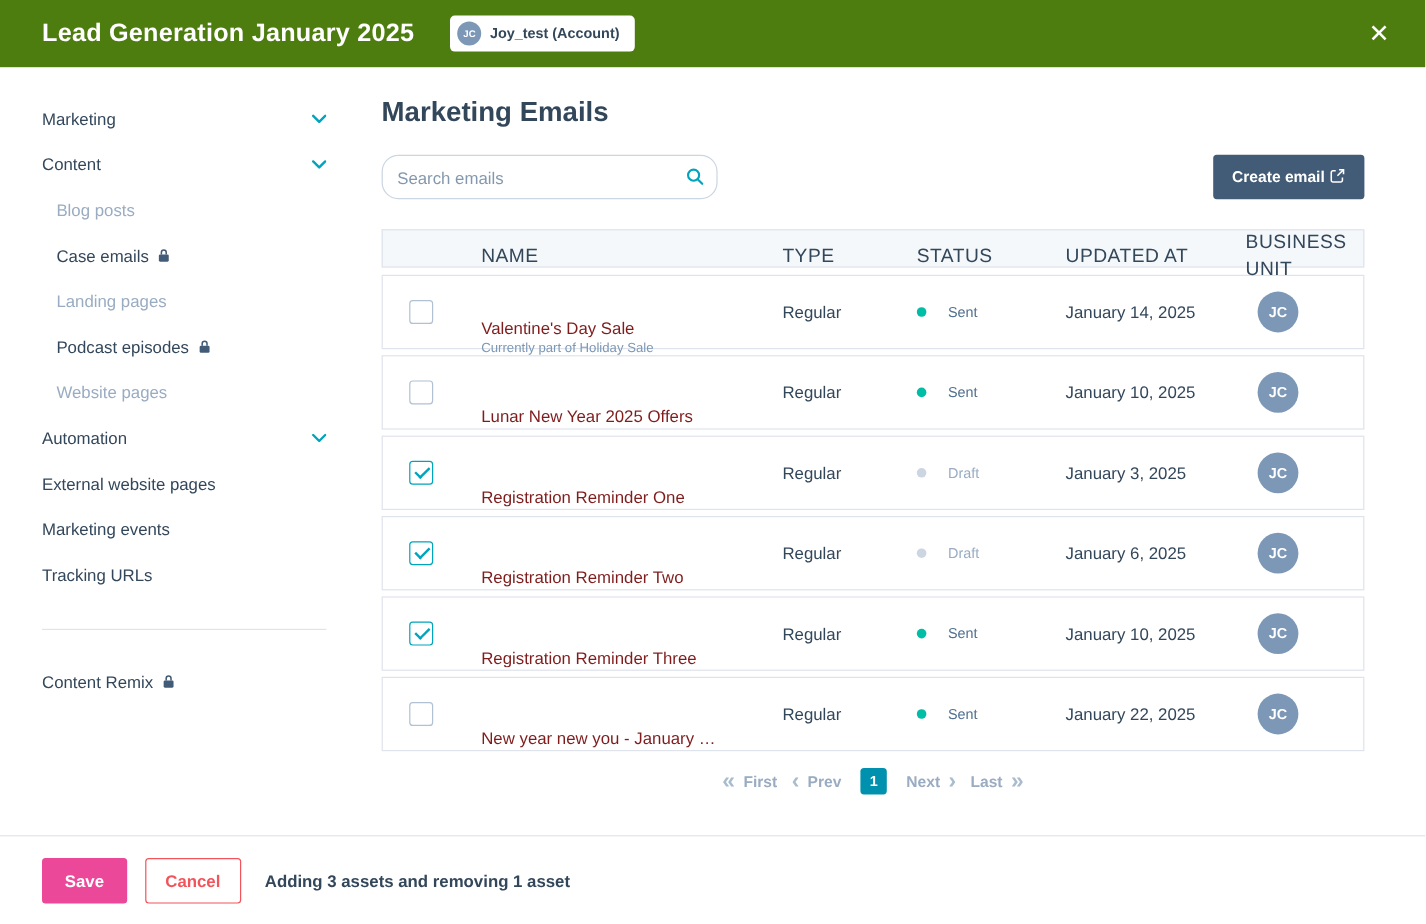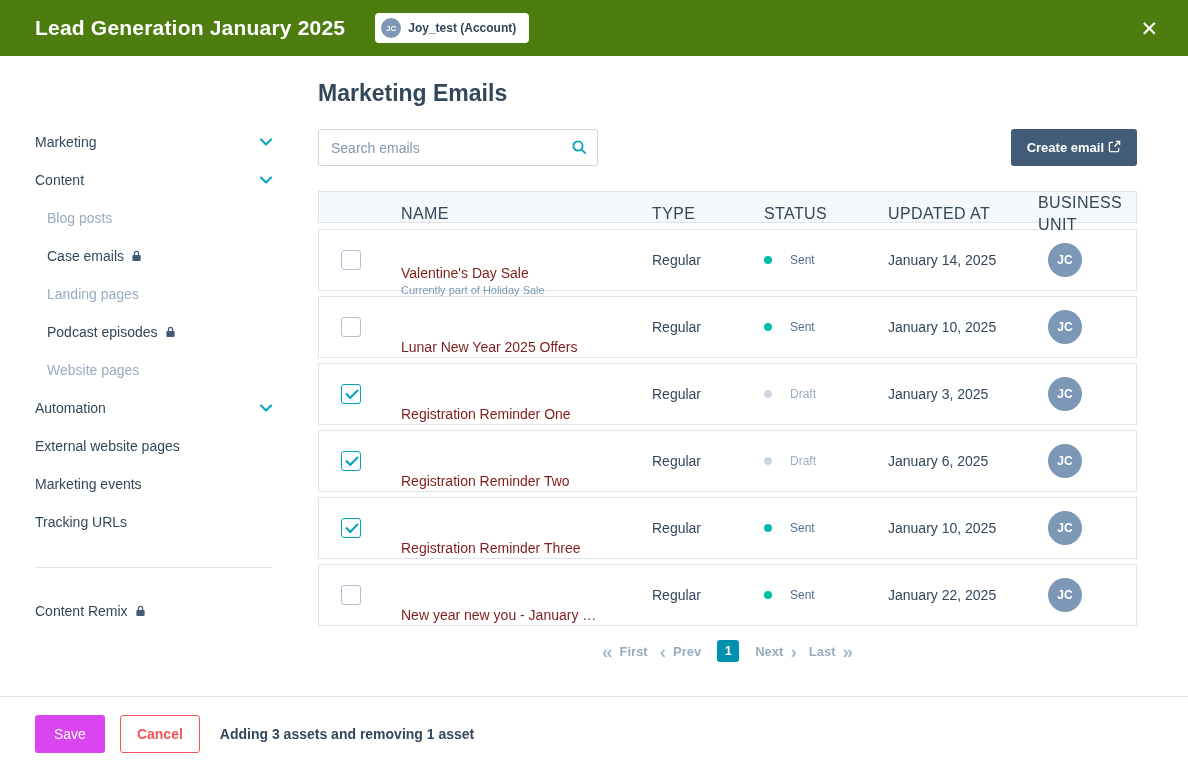--- a/index.html
+++ b/index.html
@@ -11,34 +11,34 @@
   .topbar { flex:0 0 56px; background:#4d7c0f; display:flex; align-items:center; padding:0 26px 0 35px; }
   .topbar h1 { color:#fff; font-size:21px; font-weight:bold; margin-right:30px; letter-spacing:.2px; }
   .account-pill { background:#fff; border-radius:4px; height:30px; display:flex; align-items:center; gap:7px; padding:0 13px 0 6px; font-size:12px; font-weight:bold; color:#33475b; cursor:pointer; border:none; }
   .mini-avatar { width:20px; height:20px; border-radius:50%; background:#7c98b6; color:#fff; font-size:8px; font-weight:bold; display:flex; align-items:center; justify-content:center; }
   .close-btn { margin-left:auto; background:none; border:none; color:#fff; font-size:21px; line-height:1; cursor:pointer; padding:4px; }
 
   
   .content { flex:1; display:flex; min-height:0; }
 
   
-  .sidebar { flex:0 0 290px; width:290px; padding:24px 18px 0 35px;margin-top:43px; }
+  .sidebar { flex:0 0 290px; width:290px; padding:24px 18px 0 35px; }
   .side-item { display:flex; align-items:center; height:38px; font-size:14px; color:#33475b; cursor:pointer; gap:7px; }
   .side-item.indent { padding-left:12px; }
   .side-item.disabled { color:#99acc2; cursor:default; }
   .side-item .spacer { flex:1; }
   .side-item .chev, .side-item .lock { display:flex; align-items:center; }
   .side-divider { border:none; border-top:1px solid #dfe3eb; margin:26px 0 24px 0; }
 
   
   main { flex:1; min-width:0; padding:24px 51px 0 28px; }
   .main-title { font-size:23px; font-weight:bold; color:#33475b; }
   .toolbar { display:flex; justify-content:space-between; align-items:center; margin-top:22px; }
   .search-wrap { position:relative; width:280px; }
-  .search-wrap input { width:100%; height:37px; border:1px solid #cbd6e2; border-radius:3px; padding:0 36px 0 12px; font-size:14px; color:#33475b; font-family:inherit; outline:none; background:#fff; }
+  .search-wrap input { width:100%; height:37px; border:1px solid #cbd6e2; border-radius:14px; padding:0 36px 0 12px; font-size:14px; color:#33475b; font-family:inherit; outline:none; background:#fff; }
   .search-wrap input::placeholder { color:#8498ad; }
   .search-ic { position:absolute; right:11px; top:10px; }
   .create-btn { background:#425b76; color:#fff; border:none; border-radius:3px; height:37px; padding:0 16px; font-size:13px; font-weight:bold; display:flex; align-items:center; gap:4px; cursor:pointer; font-family:inherit; }
 
   
   .table { margin-top:25px; }
   .thead, .trow { display:grid; grid-template-columns:64px minmax(0,1fr) 112px 124px 150px 98px; align-items:center; border:1px solid #dfe3eb; background:#fff; }
   .thead { background:#f5f8fa; height:32px; font-size:16px; font-weight:normal; letter-spacing:.4px; color:#33475b; margin-bottom:6px; }
   .trow { height:62px; margin-bottom:5px; }
   .col-cb { display:flex; justify-content:center; }
@@ -59,21 +59,21 @@
 
   
   .pagination { display:flex; justify-content:center; align-items:center; gap:12px; margin-top:14px; color:#99acc2; font-size:13px; font-weight:bold; }
   .pg-chev { font-size:19px; color:#a9bcce; line-height:1; cursor:pointer; user-select:none; }
   .pg-label { cursor:pointer; }
   .pg-page { width:22px; height:22px; border-radius:3px; background:#0091ae; color:#fff; font-size:12px; font-weight:bold; display:flex; align-items:center; justify-content:center; margin:0 4px; cursor:default; }
   .pg-group { display:flex; align-items:center; gap:7px; }
 
   
   .actionbar { flex:0 0 74px; border-top:1px solid #dfe3eb; display:flex; align-items:center; gap:15px; padding:0 0 0 35px; background:#fff; }
-  .save-btn { background:#d946ef; color:#fff; border:none; border-radius:3px; height:38px; padding:0 19px; font-size:14px; font-weight:normal; cursor:pointer; font-family:inherit; }
+  .save-btn { background:#ec4899; color:#fff; border:none; border-radius:3px; height:38px; padding:0 19px; font-size:14px; font-weight:bold; cursor:pointer; font-family:inherit; }
   .cancel-btn { background:#fff; color:#f2545b; border:1px solid #f2545b; border-radius:3px; height:38px; padding:0 16px; font-size:14px; font-weight:bold; cursor:pointer; font-family:inherit; }
   .footer-msg { font-size:14px; font-weight:bold; color:#33475b; margin-left:5px; }
 </style>
 </head>
 <body>
 
 <div class="app">
 
   <header class="topbar">
     <h1>Lead Generation January 2025</h1>

